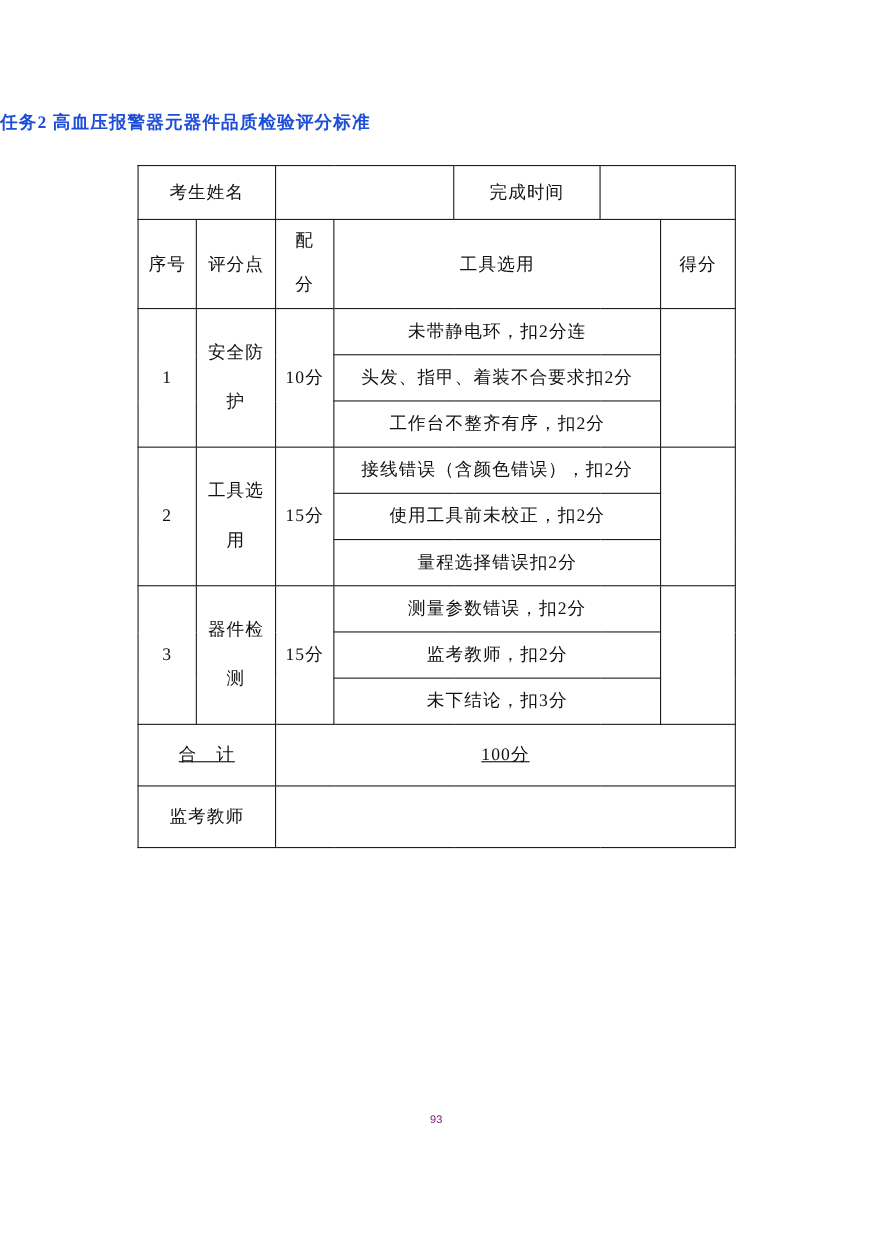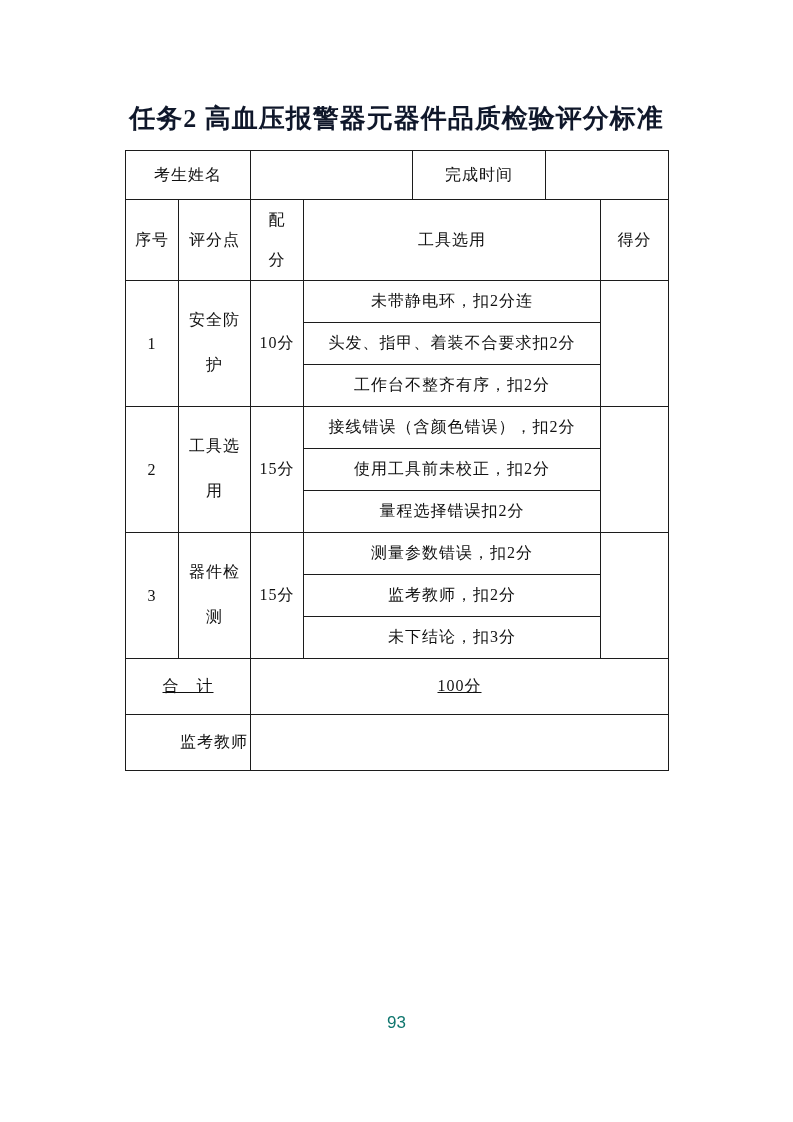--- a/index.html
+++ b/index.html
@@ -6,24 +6,24 @@
   .page {
     position:relative;
     width:793px; height:1122px;
     background:#ffffff;
     font-family:"Liberation Serif", serif;
     color:#111;
     overflow:hidden;
   }
   .doc-title {
     position:absolute; top:101px; left:0; right:0;
-    text-align:center;
-    font-size:26px; font-weight:bold;
+    text-align:left;
+    font-size:16px; font-weight:bold;
     letter-spacing:1px;
-    color:#0f172a;
+    color:#1d4ed8;
   }
   table.score-table {
     position:absolute; left:125px; top:150px;
     width:543px;
     border-collapse:collapse;
     table-layout:fixed;
     border-radius:10px;
   }
   .score-table td {
     border:1px solid #1c1c1c;
@@ -32,31 +32,31 @@
     font-size:16px;
     letter-spacing:1px;
     padding:0 2px;
     color:#111;
     overflow:hidden;
   }
   .row-info  td { height:48px; }
   .row-head  td { height:78px; }
   .row-crit  td { height:41px;text-align:center; }
   .row-total td { height:55px;text-decoration:underline; }
-  .row-invig td { height:55px;text-align:right; }
+  .row-invig td { height:55px; }
   
   .alloc-head-inner { display:inline-block; width:1.2em; line-height:2.5; white-space:normal; }
   
   .point-inner { display:inline-block; width:3.3em; line-height:2.8; white-space:normal;font-family:Liberation Mono, monospace; }
   .page-number {
     position:absolute; top:1013px; left:0; right:0;
     text-align:center;
     font-family:"Liberation Sans", sans-serif;
-    font-size:17px;
-    color:#0f766e;
+    font-size:10px;
+    color:#701a75;
   }
 </style>
 </head>
 <body>
 
 <div class="page">
 
   <div class="doc-title">任务2 高血压报警器元器件品质检验评分标准</div>
 
   <table class="score-table">

